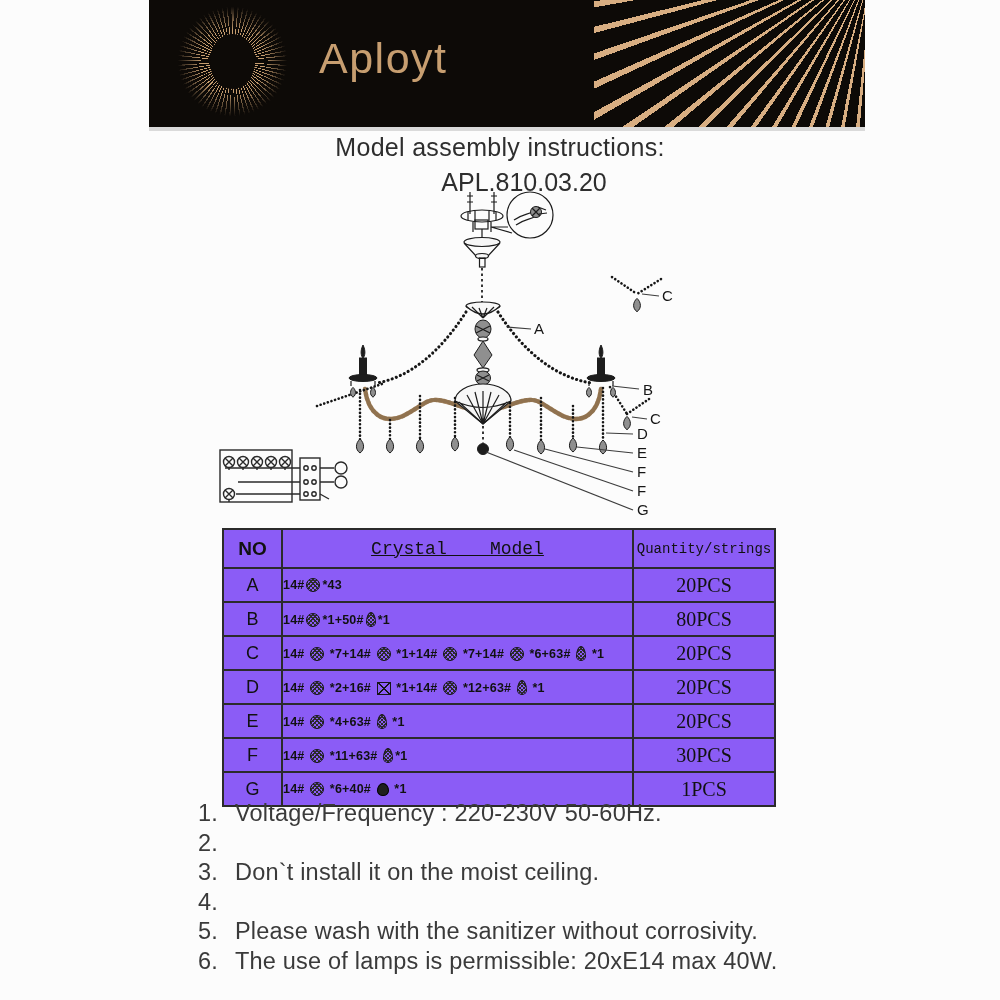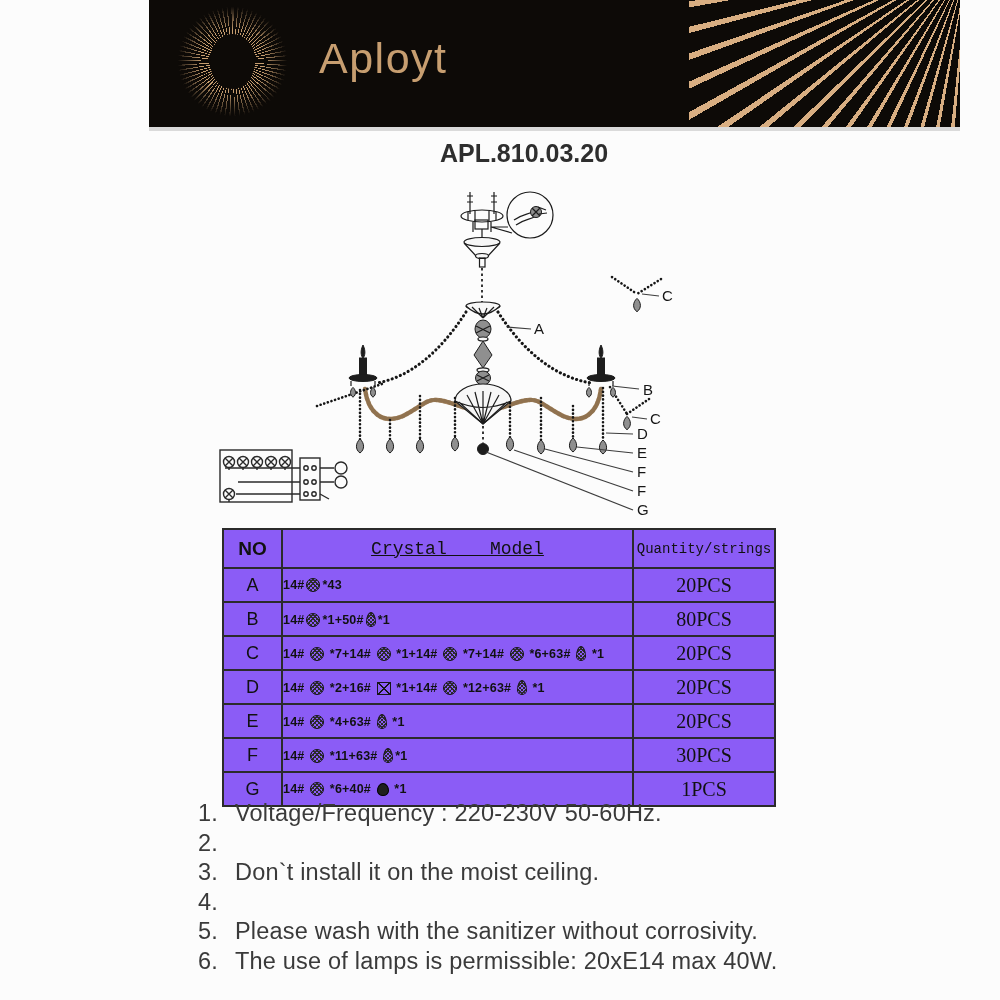--- a/index.html
+++ b/index.html
@@ -1,36 +1,36 @@
 <!DOCTYPE html>
 <html><head>
 <meta charset="utf-8">
 <style>
   html,body{margin:0;padding:0;}
   body{
     width:1000px;height:1000px;position:relative;background:#fcfcfc;
     font-family:"Liberation Sans",sans-serif;color:#2d2d2d;overflow:hidden;
   }
   
-  .banner{position:absolute;left:149px;top:0;width:811px;height:127px;
+  .banner{position:absolute;left:149px;top:0;width:716px;height:127px;
     background:#0d0a07;border-bottom:4px solid #dadada;overflow:hidden;}
   .sunburst{position:absolute;left:27px;top:5px;width:113px;height:113px;border-radius:50%;
     background:
       radial-gradient(closest-side, rgba(13,10,7,0) 0 55%, #0d0a07 97%),
       repeating-conic-gradient(#c79e70 0deg 1.4deg, rgba(13,10,7,0) 1.4deg 5.2deg);}
   .sunburst::after{content:"";position:absolute;left:34px;top:29px;width:45px;height:55px;
     background:#0d0a07;border-radius:50%;}
   .brand{position:absolute;left:170px;top:34px;font-size:43px;font-weight:400;
     letter-spacing:1.5px;color:#c79e70;}
   .corner-rays{position:absolute;right:-4px;top:-4px;width:275px;height:136px;
     background:repeating-conic-gradient(from 150deg at 102% -28%, #d8ae82 0deg 1.2deg, rgba(13,10,7,0) 1.2deg 5.0deg);}
   
   .title{position:absolute;left:0;top:133px;width:1000px;text-align:center;color:#2e2e2e;}
   .title .l1{font-size:25px;font-weight:500;letter-spacing:.3px;}
-  .title .l2{font-size:25px;font-weight:700;margin-top:6px;padding-left:48px;}
+  .title .l2{font-size:25px;font-weight:400;margin-top:6px;padding-left:48px;}
   
   .diagram{position:absolute;left:150px;top:186px;}
   .ln{stroke:#1c1c1c;stroke-width:1.2;fill:none}
   .bead{stroke:#161616;stroke-width:3.1;stroke-dasharray:0.1 4.3;stroke-linecap:round;fill:none}
   .bead-sm{stroke:#161616;stroke-width:2.6;stroke-dasharray:0.1 3.7;stroke-linecap:round;fill:none}
   .chain{stroke:#222;stroke-width:1.8;stroke-dasharray:2.6 2.9;fill:none}
   .fill-gray{fill:#8f8f8f;stroke:#1c1c1c;stroke-width:1}
   .fill-dark{fill:#1d1d1d;stroke:#1d1d1d}
   .fill-w{fill:#f7f7f7;stroke:#1c1c1c;stroke-width:1.2}
   .lead{stroke:#3d3d3d;stroke-width:1.2;fill:none}
@@ -69,20 +69,21 @@
 </head>
 <body>
 
 <div class="banner">
   <div class="sunburst"></div>
   <div class="brand">Aployt</div>
   <div class="corner-rays"></div>
 </div>
 
 <div class="title">
+  <div class="l1">Model assembly instructions:</div>
   <div class="l2">APL.810.03.20</div>
 </div>
 
 <svg class="diagram" width="620" height="336" viewBox="0 0 620 336">
 
   <g>
     <path class="ln" d="M320,6 L320,28 M344,6 L344,28 M317,10 L323,10 M341,10 L347,10 M317,16 L323,16 M341,16 L347,16"></path>
     <ellipse class="ln" cx="332" cy="30" rx="21" ry="6"></ellipse>
     <path class="ln" d="M318,26 L318,34 M325,25 L325,35 M339,25 L339,35 M346,26 L346,34"></path>
     <rect class="ln" x="325" y="34" width="13" height="9"></rect>

